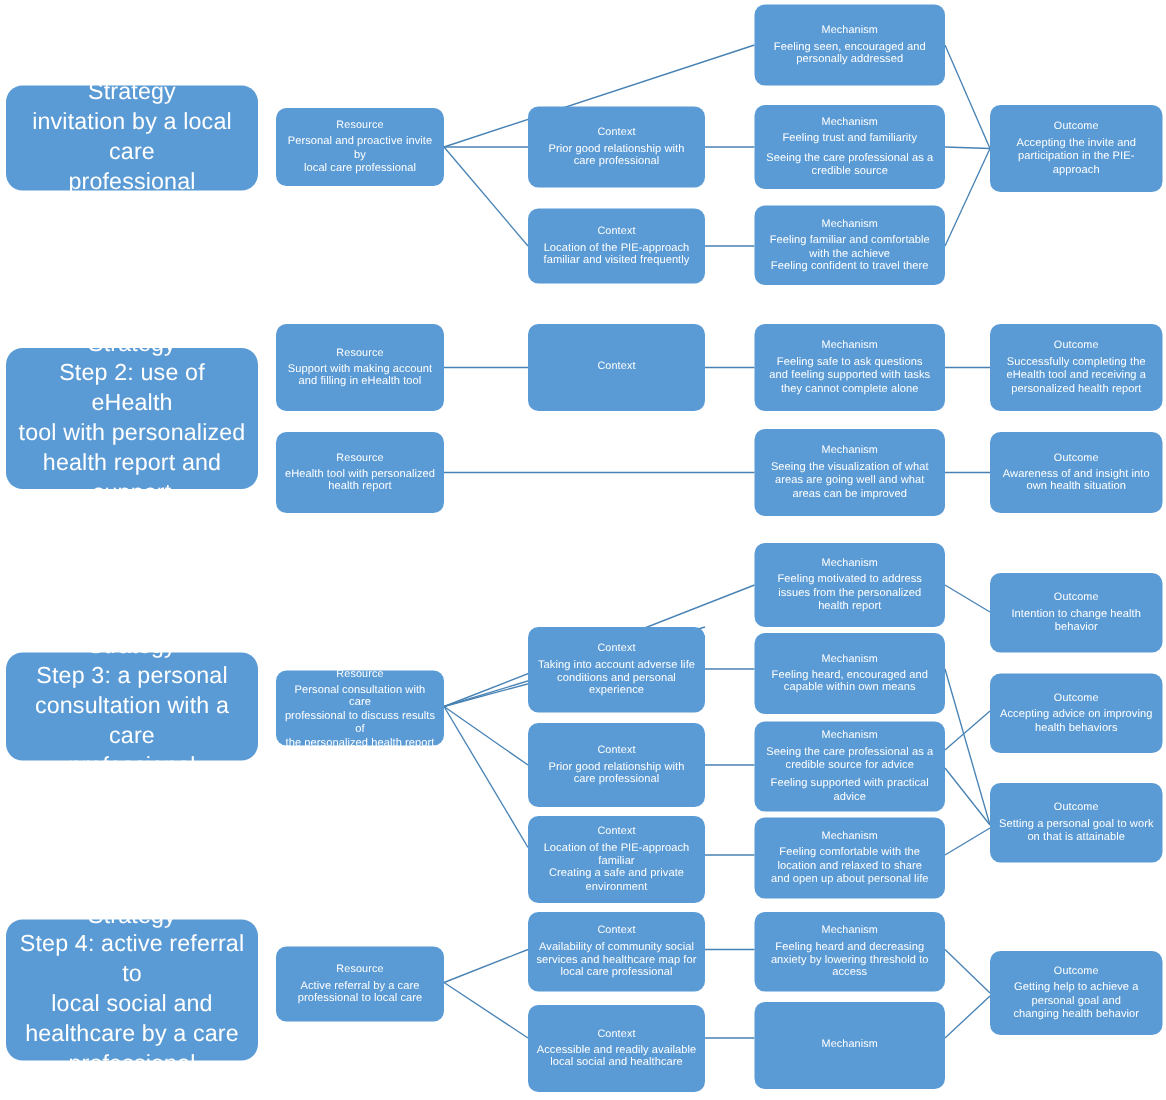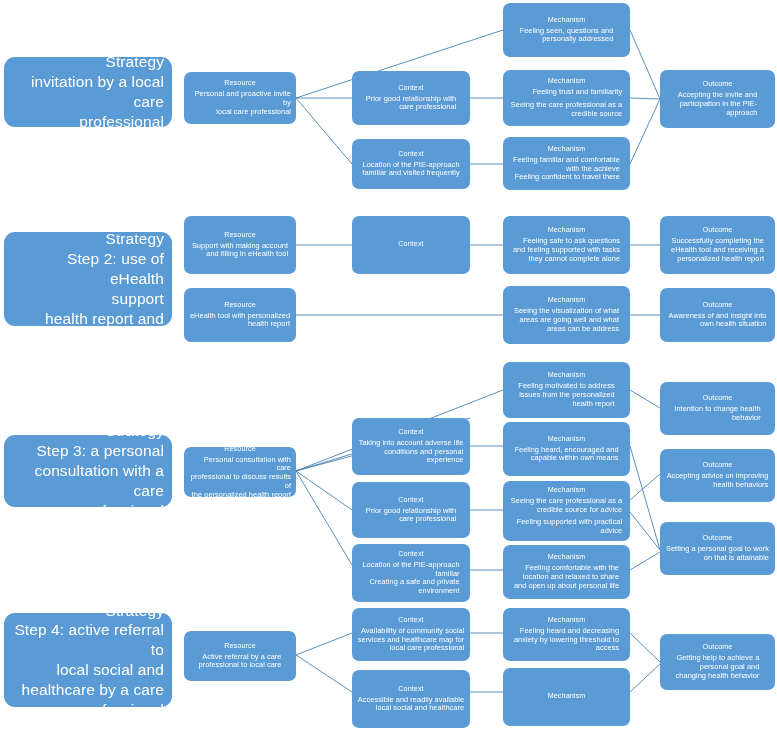--- a/index.html
+++ b/index.html
@@ -25,21 +25,21 @@
   }
   .node {
     position: absolute;
     background: #5B9BD5;
     border-radius: 7px;
     color: #ffffff;
     display: flex;
     flex-direction: column;
     align-items: center;
     justify-content: center;
-    text-align: right;
+    text-align: center;
     box-sizing: border-box;
     padding: 2px 5px;
     line-height: 1.18;
     z-index: 2;
   }
   .node .kind {
     font-size: 7.2px;
     margin-bottom: 2.5px;
     letter-spacing: .1px;
   }
@@ -133,21 +133,21 @@
     <div class="kind">Context</div>
     <div class="body">
         <span class="ln">Location of the PIE-approach</span>
         <span class="ln">familiar and visited frequently</span>
       </div>
   </div>
 
   <div class="node" style="left:503px; top:3px; width:127px; height:54px;">
     <div class="kind">Mechanism</div>
     <div class="body">
-        <span class="ln">Feeling seen, questions and</span>
+        <span class="ln">Feeling seen, encouraged and</span>
         <span class="ln">personally addressed</span>
       </div>
   </div>
 
   <div class="node" style="left:503px; top:70px; width:127px; height:56px;">
     <div class="kind">Mechanism</div>
     <div class="body">
         <span class="ln">Feeling trust and familiarity</span>
         <span class="gap"></span>
         <span class="ln">Seeing the care professional as a</span>
@@ -170,22 +170,23 @@
         <span class="ln">Accepting the  invite and</span>
         <span class="ln">participation in the PIE-</span>
         <span class="ln">approach</span>
       </div>
   </div>
 
   <div class="node strategy" style="left:4px; top:232px; width:168px; height:94px;">
     <div class="body">
         <span class="ln">Strategy</span>
         <span class="ln">Step 2: use of eHealth</span>
+        <span class="ln">tool with personalized</span>
+        <span class="ln">health report and</span>
         <span class="ln">support</span>
-        <span class="ln">health report and</span>
       </div>
   </div>
 
   <div class="node" style="left:184px; top:216px; width:112px; height:58px;">
     <div class="kind">Resource</div>
     <div class="body">
         <span class="ln">Support with making account</span>
         <span class="ln">and filling in eHealth tool</span>
       </div>
   </div>
@@ -209,21 +210,21 @@
         <span class="ln">and feeling supported with tasks</span>
         <span class="ln">they cannot complete alone</span>
       </div>
   </div>
 
   <div class="node" style="left:503px; top:286px; width:127px; height:58px;">
     <div class="kind">Mechanism</div>
     <div class="body">
         <span class="ln">Seeing the visualization of what</span>
         <span class="ln">areas are going well and what</span>
-        <span class="ln">areas can be address</span>
+        <span class="ln">areas can be improved</span>
       </div>
   </div>
 
   <div class="node" style="left:660px; top:216px; width:115px; height:58px;">
     <div class="kind">Outcome</div>
     <div class="body">
         <span class="ln">Successfully completing the</span>
         <span class="ln">eHealth tool and  receiving a</span>
         <span class="ln">personalized health report</span>
       </div>

